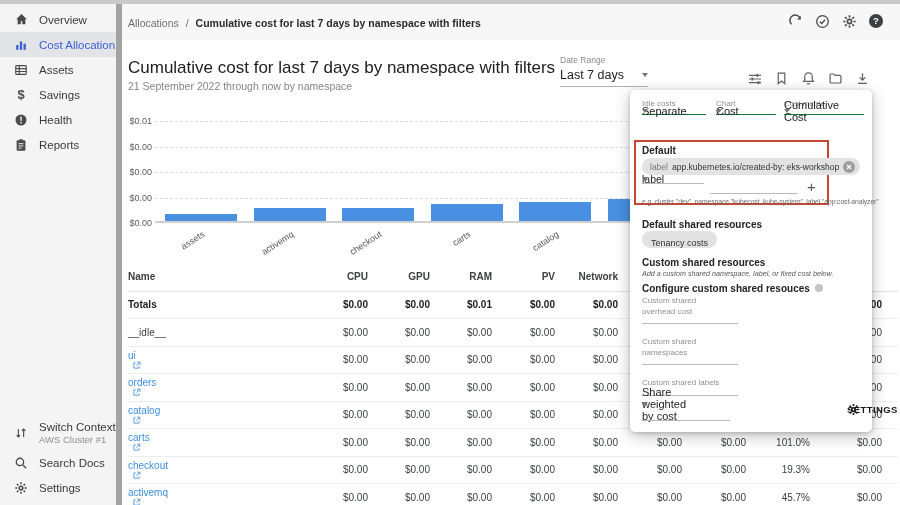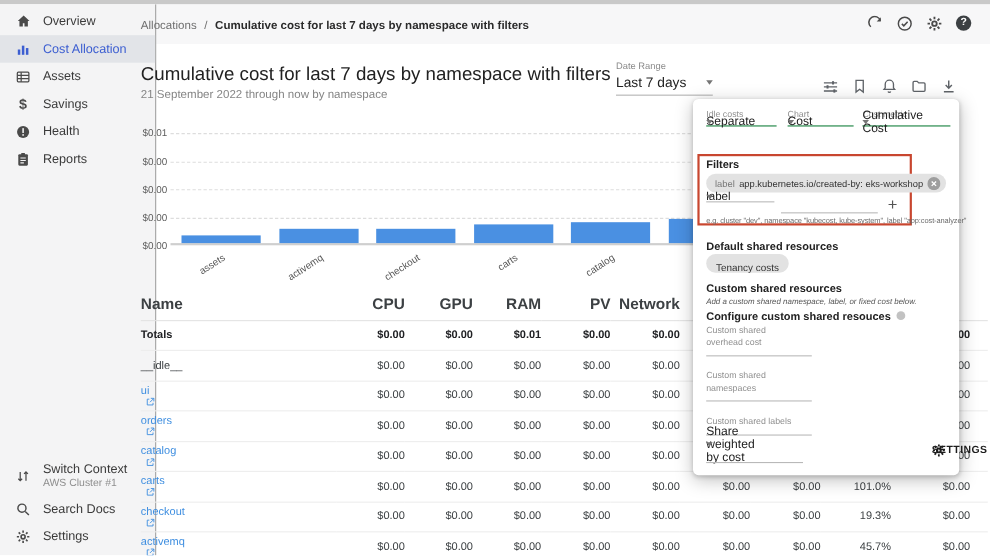--- a/index.html
+++ b/index.html
@@ -3,21 +3,21 @@
 <meta charset="utf-8">
 <style>
   * { margin:0; padding:0; box-sizing:border-box; }
   html,body { background:#fff; }
   .page { position:relative; width:900px; height:505px; overflow:hidden; background:#fff;
           font-family:"Liberation Sans","DejaVu Sans",sans-serif; color:#3c4043; }
   .topstrip { position:absolute; left:0; top:0; width:900px; height:4px; background:#c9c9c9; }
   .topbar-bg { position:absolute; left:0; top:4px; width:900px; height:36px; background:#f7f7f8; }
 
   
-  .sidebar { position:absolute; left:0; top:4px; width:142px; height:501px; background:#f4f4f5; border-right:1px solid #a3a3a3; }
+  .sidebar { position:absolute; left:0; top:4px; width:122px; height:501px; background:#f4f4f5; border-right:6px solid #a3a3a3; }
   .nav { padding-top:3px; }
   .nav-item { display:flex; align-items:center; gap:10px; height:25px; padding-left:13px; font-size:11.5px; color:#3a3a3a; cursor:pointer; }
   .nav-item .nicon { width:16px; height:16px; display:flex; align-items:center; justify-content:center; color:#4a4a4a; flex:0 0 16px; }
   .nav-item.active { background:#e2e4e8; color:#3c5ed1; }
   .nav-item.active .nicon { color:#3c5ed1; }
   .nav-footer { position:absolute; left:0; bottom:5px; width:100%; }
   .nav-item.two-line { height:34px; }
   .nav-sub { font-size:9.5px; color:#8f8f8f; margin-top:1px; }
   .dollar { font-size:13px; font-weight:bold; }
 
@@ -43,21 +43,21 @@
   
   .ytick { position:absolute; left:116px; width:36px; text-align:right; font-size:9px; color:#5c5c5c; }
   .plot { position:absolute; left:155px; top:121px; width:483px; height:102px; }
   .gridline { position:absolute; left:0; width:100%; border-top:1px dashed #ddd; }
   .baseline { position:absolute; left:0; bottom:0; width:100%; height:2px; background:#cfcfcf; }
   .bar { position:absolute; bottom:2px; }
   .xlabel { position:absolute; top:108px; width:75px; text-align:right; transform:rotate(-33deg); transform-origin:100% 0; font-size:9px; color:#555; }
 
   
   .alloc-table { position:absolute; left:128px; top:262px; width:770px; border-collapse:collapse; table-layout:fixed; font-size:10px; }
-  .alloc-table th { height:29px; font-size:14px; font-weight:700; color:#3c4043; text-align:right; border-bottom:1px solid #e3e3e3; padding:0; }
+  .alloc-table th { height:29px; font-size:10px; font-weight:700; color:#3c4043; text-align:right; border-bottom:1px solid #e3e3e3; padding:0; }
   .alloc-table th.name { text-align:left; }
   .alloc-table td { height:27.5px; text-align:right; color:#3c4043; border-bottom:1px solid #ededed; padding:0; }
   .alloc-table td.name { text-align:left; }
   .alloc-table td.total-col, .alloc-table th.total-col { padding-right:16px; }
   .row-bold td { font-weight:700; color:#202124; }
   .rowname-link { color:#3e8ee0; cursor:pointer; }
   .ext { width:9px; height:9px; margin-left:4px; color:#3e8ee0; vertical-align:-1px; }
 
   
   .panel { position:absolute; left:630px; top:90px; width:242px; height:342px; background:#fff; border-radius:5px; z-index:20;
@@ -471,21 +471,21 @@
     </div>
     <div class="psel" style="left:154px; top:9px; width:80px;">
       <span class="plabel">Cost metric</span>
       <span class="pvalue">
           <span>Cumulative Cost</span>
           <span class="caret"></span>
         </span>
     </div>
 
     <div class="redbox"></div>
-    <div class="sec-title" style="left:12px; top:55px;">Filters</div>
+    <div class="sec-title" style="left:12px; top:55px;">Default</div>
     <div class="chip" style="left:12px; top:68px;">
       <span class="ckey">label</span>
       <span class="cval">app.kubernetes.io/created-by: eks-workshop</span>
       <span class="chipx">
         <svg width="12" height="12" viewBox="0 0 12 12">
             <circle cx="6" cy="6" r="6" fill="#9e9e9e"></circle>
             <path d="M4 4l4 4M8 4l-4 4" stroke="#fff" stroke-width="1.2"></path>
           </svg>
       </span>
     </div>

